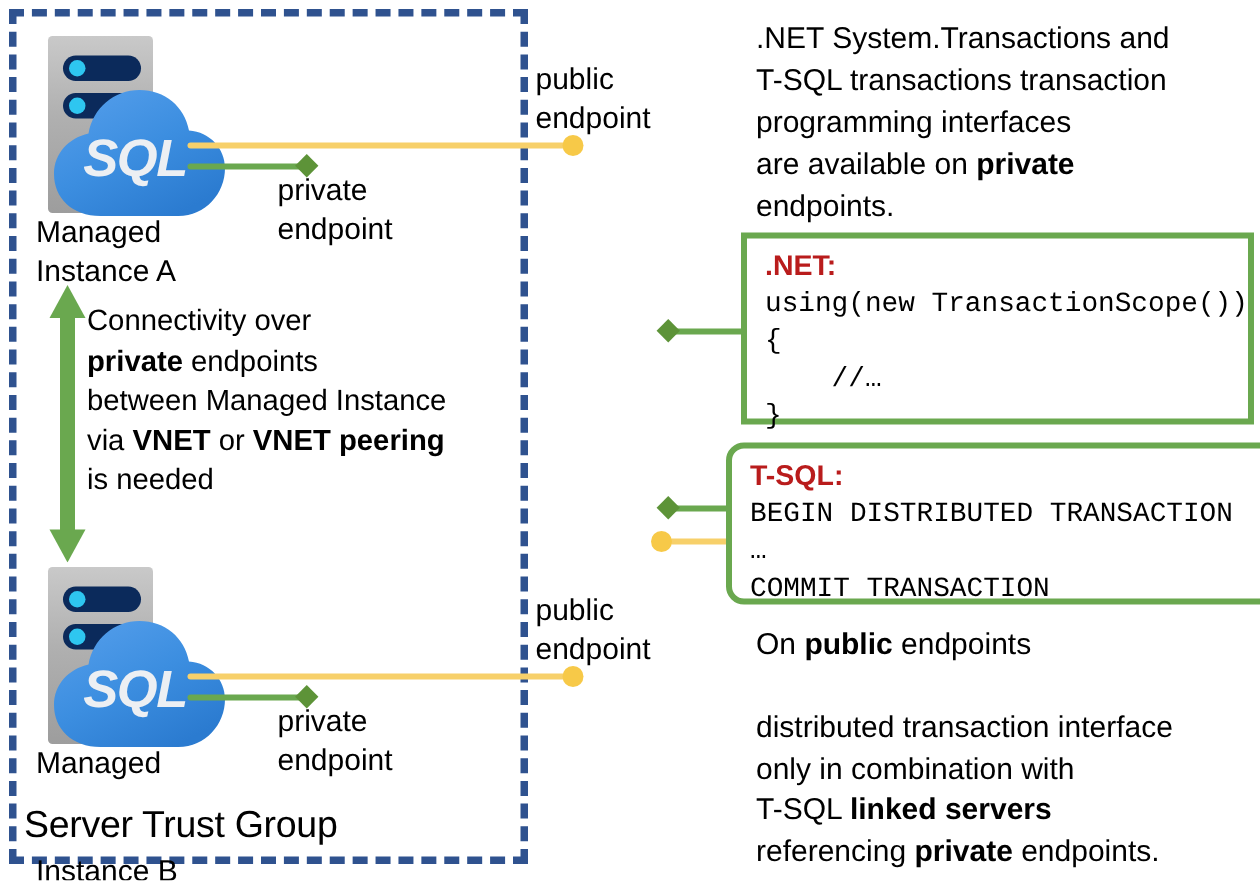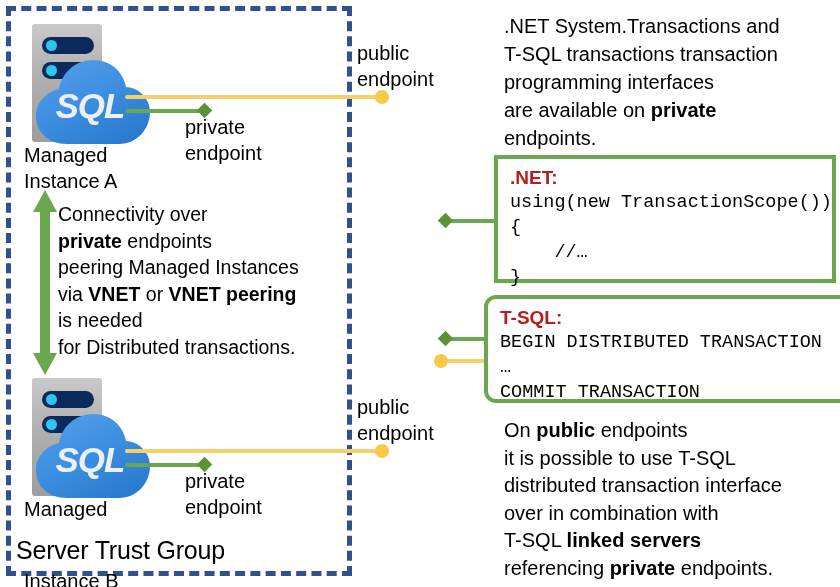--- a/index.html
+++ b/index.html
@@ -233,24 +233,23 @@
   <div class="abs" id="conn-arrow">
     <svg width="26" height="185" viewBox="0 0 26 185" aria-hidden="true">
       <polygon points="13,0 25,22 1,22" fill="#6aa84f"></polygon>
       <rect x="8" y="20" width="10" height="145" fill="#6aa84f"></rect>
       <polygon points="13,185 25,163 1,163" fill="#6aa84f"></polygon>
     </svg>
   </div>
   <div class="abs" id="connectivity-text">
     <span>Connectivity over</span><br>
     <b>private</b><span> endpoints</span><br>
-    <span>peering Managed Instances</span><br>
+    <span>between Managed Instance</span><br>
     <span>via </span><b>VNET</b><span> or </span><b>VNET peering</b><br>
     <span>is needed</span><br>
-    <span>for Distributed transactions.</span>
   </div>
 
   <div class="abs mi-icon" style="left:14px; top:372px;">
     <div class="rack">
       <div class="rack-bar b1">
         <div class="rack-led"></div>
       </div>
       <div class="rack-bar b2">
         <div class="rack-led"></div>
       </div>
@@ -308,20 +307,20 @@
 
   <div class="code-box" id="tsql-box">
     <div class="code-title">T-SQL:</div>
     <div class="code-body">BEGIN DISTRIBUTED TRANSACTION
 …
 COMMIT TRANSACTION</div>
   </div>
 
   <div class="abs" id="closing-text">
     <span>On </span><b>public</b><span> endpoints</span><br>
-    <span>it is possible to use T-SQL</span><br>
+    <br>
     <span>distributed transaction interface</span><br>
-    <span>over in combination with</span><br>
+    <span>only in combination with</span><br>
     <span>T-SQL </span><b>linked servers</b><br>
     <span>referencing </span><b>private</b><span> endpoints.</span>
   </div>
 
 </div>
 
 </body></html>

